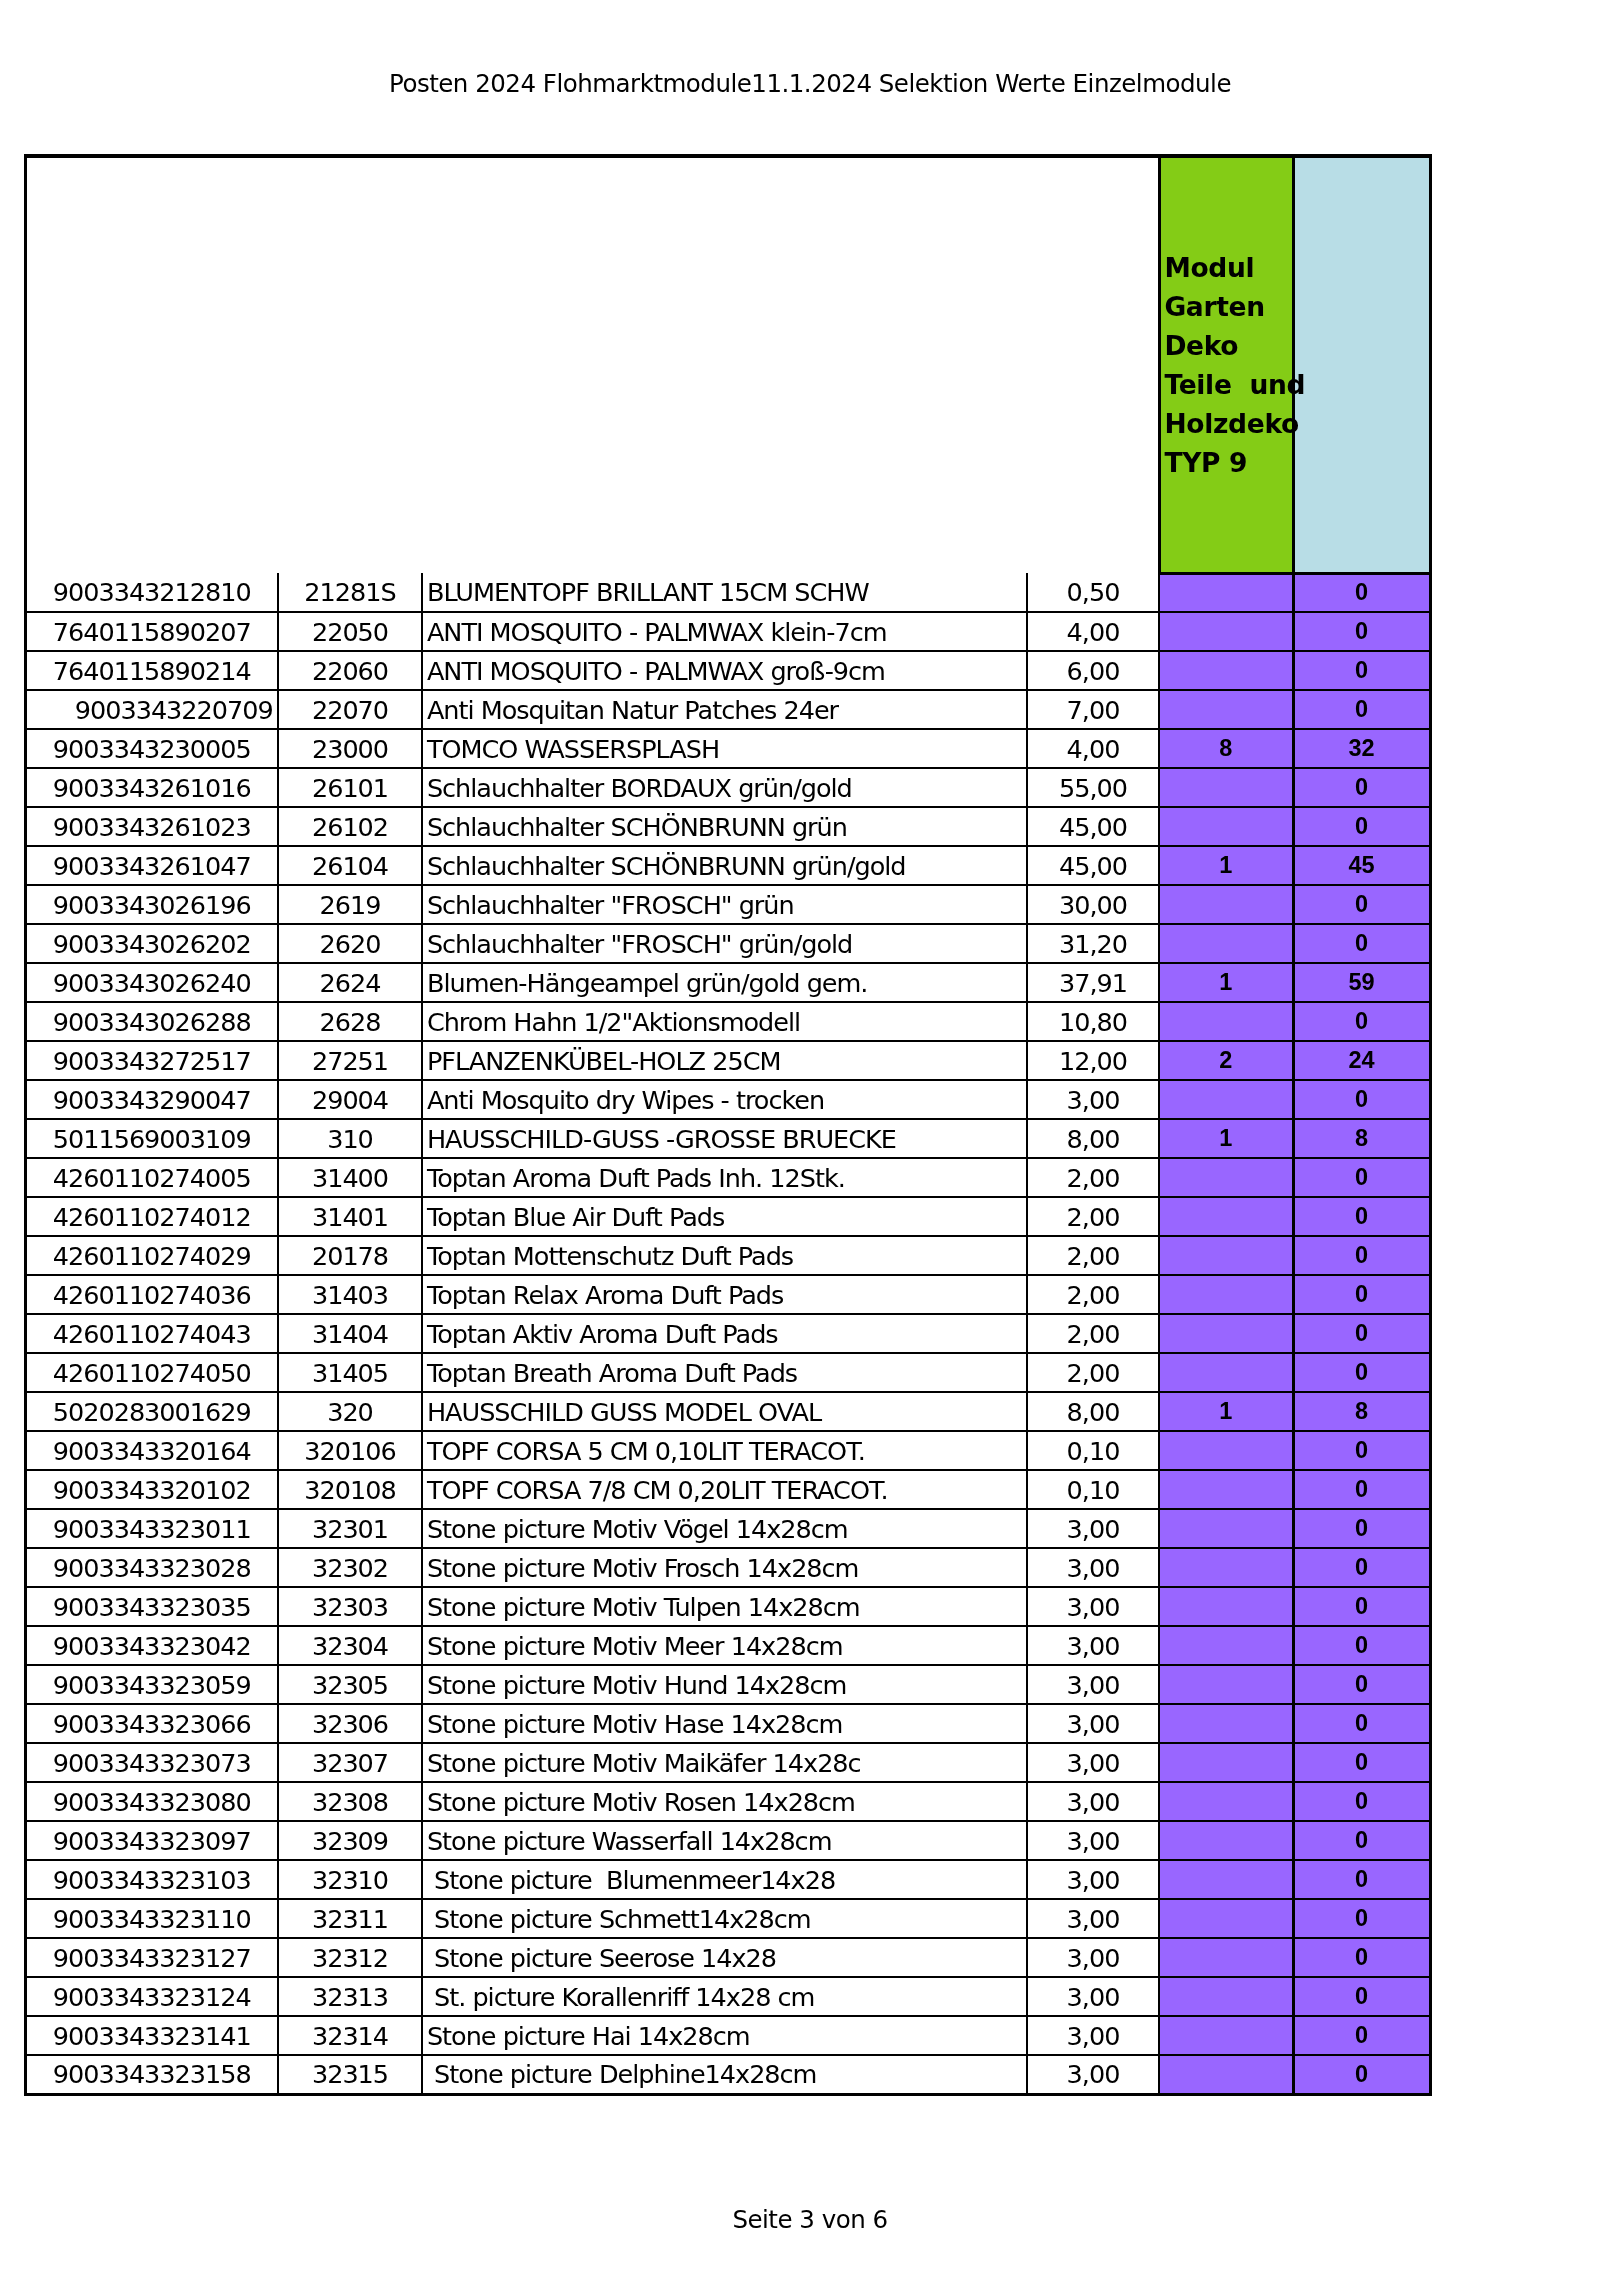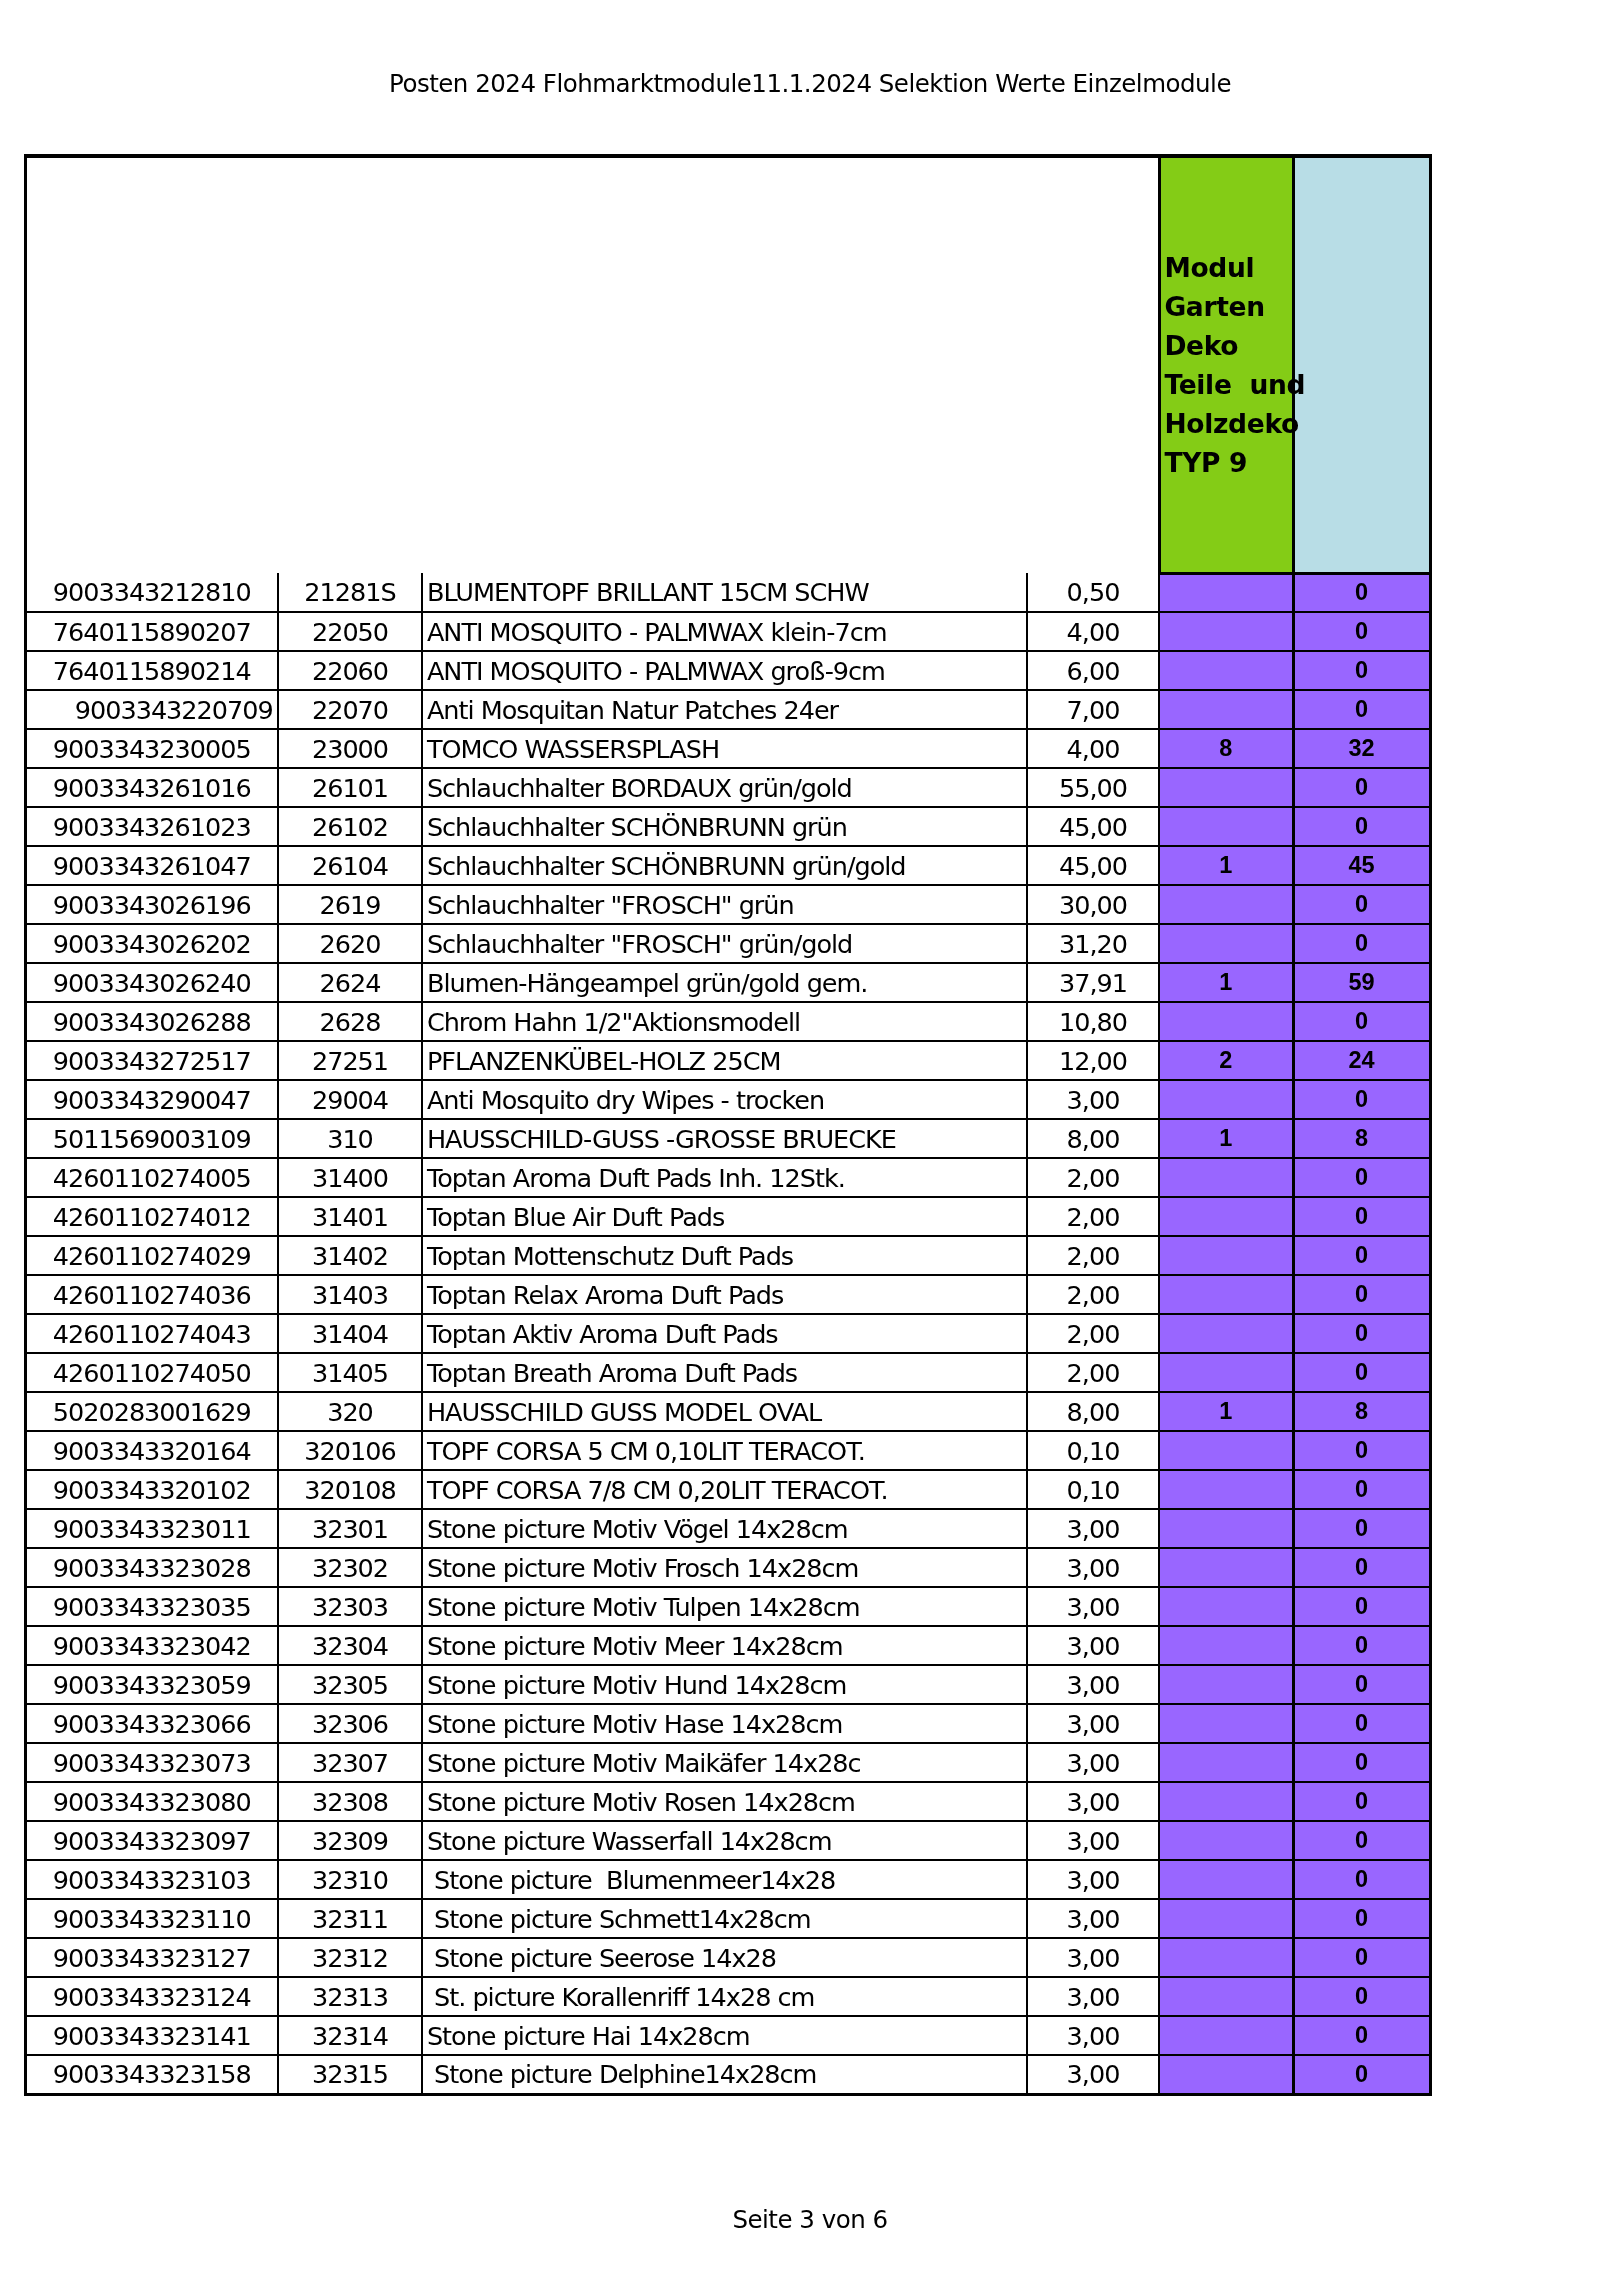--- a/index.html
+++ b/index.html
@@ -191,21 +191,21 @@
         <tr>
           <td class="ean" style="white-space: pre;">4260110274012</td>
           <td class="art" style="white-space: pre;">31401</td>
           <td class="desc" style="white-space: pre;">Toptan Blue Air Duft Pads</td>
           <td class="price" style="white-space: pre;">2,00</td>
           <td class="qty" style="white-space: pre;"></td>
           <td class="val" style="white-space: pre;">0</td>
         </tr>
         <tr>
           <td class="ean" style="white-space: pre;">4260110274029</td>
-          <td class="art" style="white-space: pre;">31402</td>
+          <td class="art" style="white-space: pre;">20178</td>
           <td class="desc" style="white-space: pre;">Toptan Mottenschutz Duft Pads</td>
           <td class="price" style="white-space: pre;">2,00</td>
           <td class="qty" style="white-space: pre;"></td>
           <td class="val" style="white-space: pre;">0</td>
         </tr>
         <tr>
           <td class="ean" style="white-space: pre;">4260110274036</td>
           <td class="art" style="white-space: pre;">31403</td>
           <td class="desc" style="white-space: pre;">Toptan Relax Aroma Duft Pads</td>
           <td class="price" style="white-space: pre;">2,00</td>

